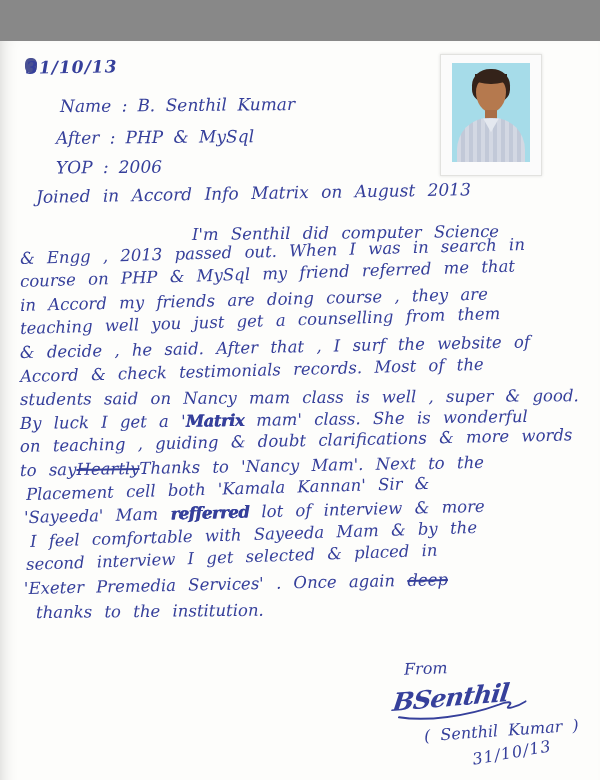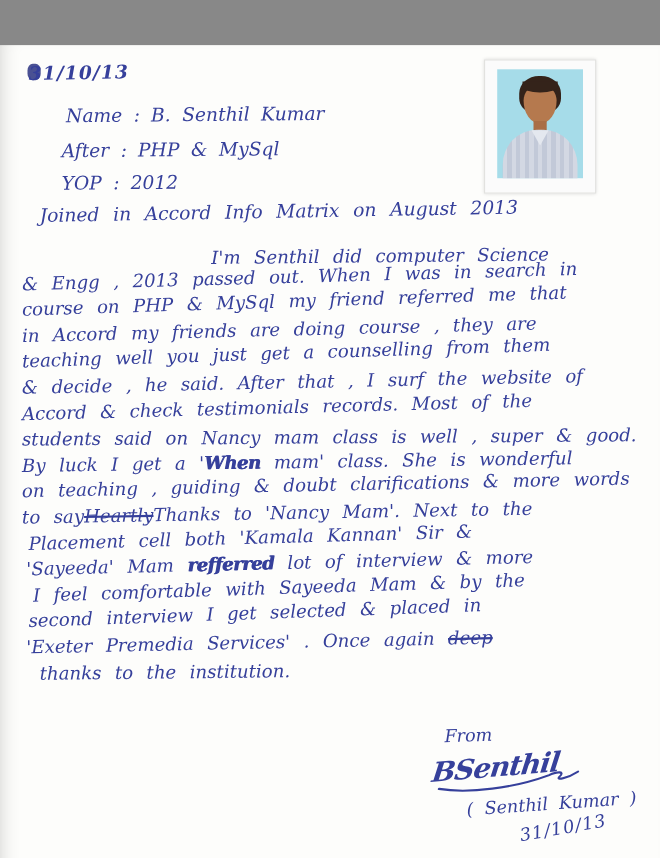--- a/index.html
+++ b/index.html
@@ -112,34 +112,34 @@
     </div>
   </div>
 
   <div class="field field-name hand">
     <span class="lbl">Name :</span><span>B. Senthil Kumar</span>
   </div>
   <div class="field field-course hand">
     <span class="lbl">After :</span><span>PHP &amp; MySql</span>
   </div>
   <div class="field field-yop hand">
-    <span class="lbl">YOP :</span><span>2012</span>
+    <span class="lbl">YOP :</span><span>2006</span>
   </div>
   <div class="joined-line hand">Joined in Accord Info Matrix on August 2013</div>
 
   <div class="body-block">
       <p class="hand-line hand"><span>I'm Senthil did computer Science</span></p>
       <p class="hand-line hand"><span>&amp; Engg , 2013 passed out. When I was in search in</span></p>
       <p class="hand-line hand"><span>course on PHP &amp; MySql my friend referred me that</span></p>
       <p class="hand-line hand"><span>in Accord my friends are doing course , they are</span></p>
       <p class="hand-line hand"><span>teaching well you just get a counselling from them</span></p>
       <p class="hand-line hand"><span>&amp; decide , he said. After that , I surf the website of</span></p>
       <p class="hand-line hand"><span>Accord &amp; check testimonials records. Most of the</span></p>
       <p class="hand-line hand"><span>students said on Nancy mam class is well , super &amp; good.</span></p>
-      <p class="hand-line hand"><span>By luck I get a '</span><span class="overwritten">When</span><span> mam' class. She is wonderful</span></p>
+      <p class="hand-line hand"><span>By luck I get a '</span><span class="overwritten">Matrix</span><span> mam' class. She is wonderful</span></p>
       <p class="hand-line hand"><span>on teaching , guiding &amp; doubt clarifications &amp; more words</span></p>
       <p class="hand-line hand"><span>to say</span><span class="struck">Heartly</span><span>Thanks to 'Nancy Mam'. Next to the</span></p>
       <p class="hand-line hand"><span>Placement cell both 'Kamala Kannan' Sir &amp;</span></p>
       <p class="hand-line hand"><span>'Sayeeda' Mam </span><span class="overwritten">refferred</span><span> lot of interview &amp; more</span></p>
       <p class="hand-line hand"><span>I feel comfortable with Sayeeda Mam &amp; by the</span></p>
       <p class="hand-line hand"><span>second interview I get selected &amp; placed in</span></p>
       <p class="hand-line hand"><span>'Exeter Premedia Services' . Once again </span><span class="struck">deep</span></p>
       <p class="hand-line hand"><span>thanks to the institution.</span></p>
     </div>
 

